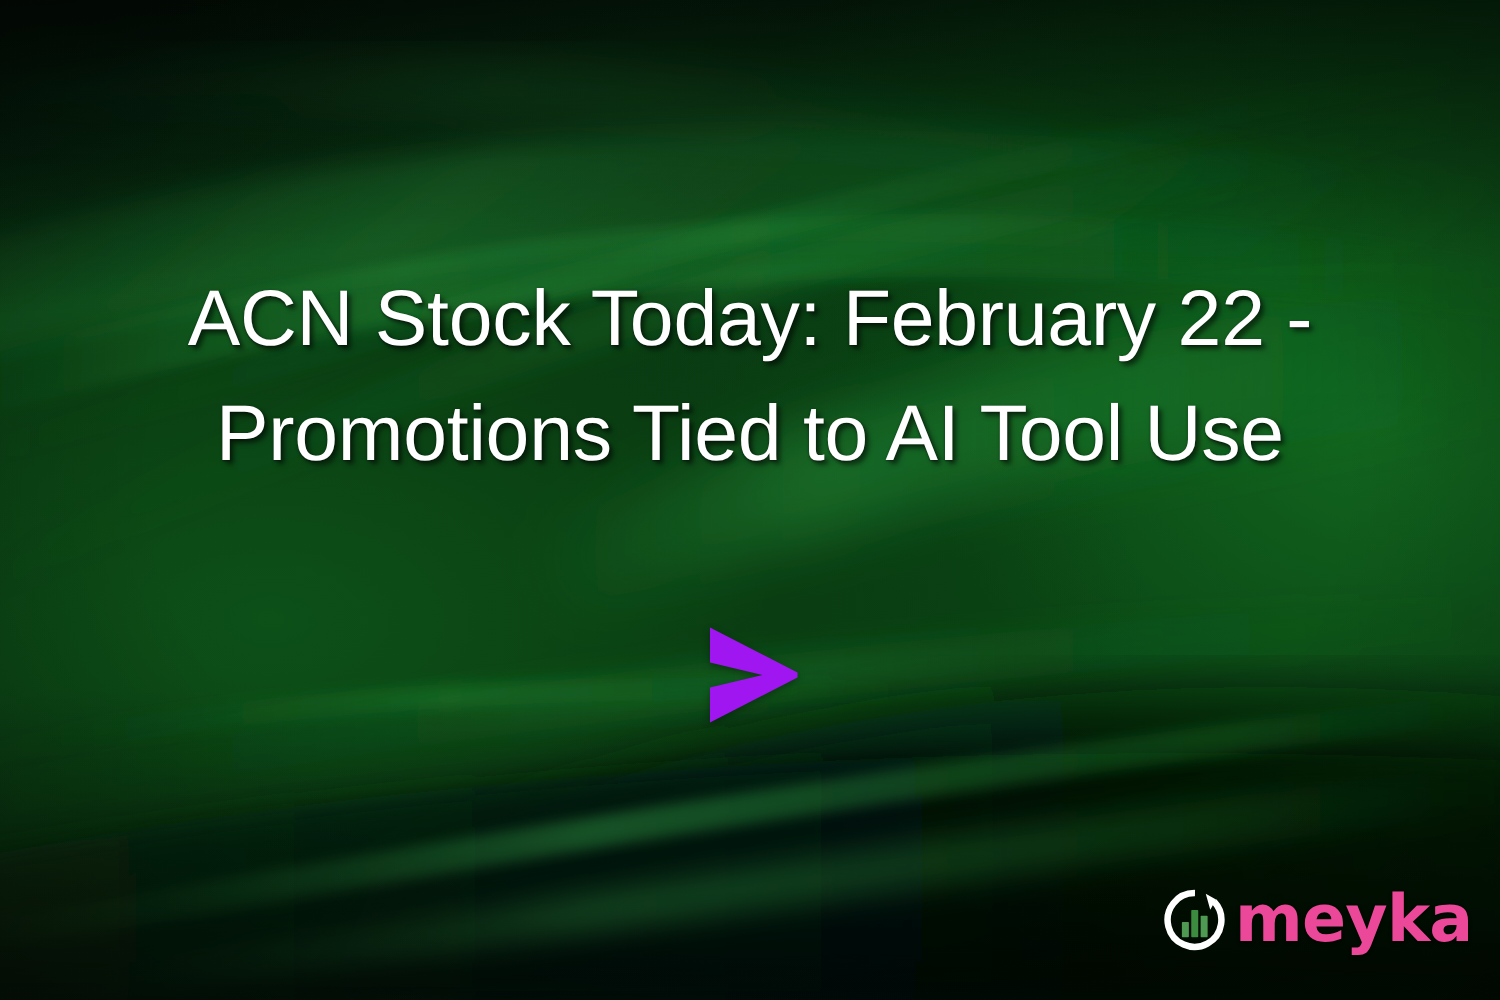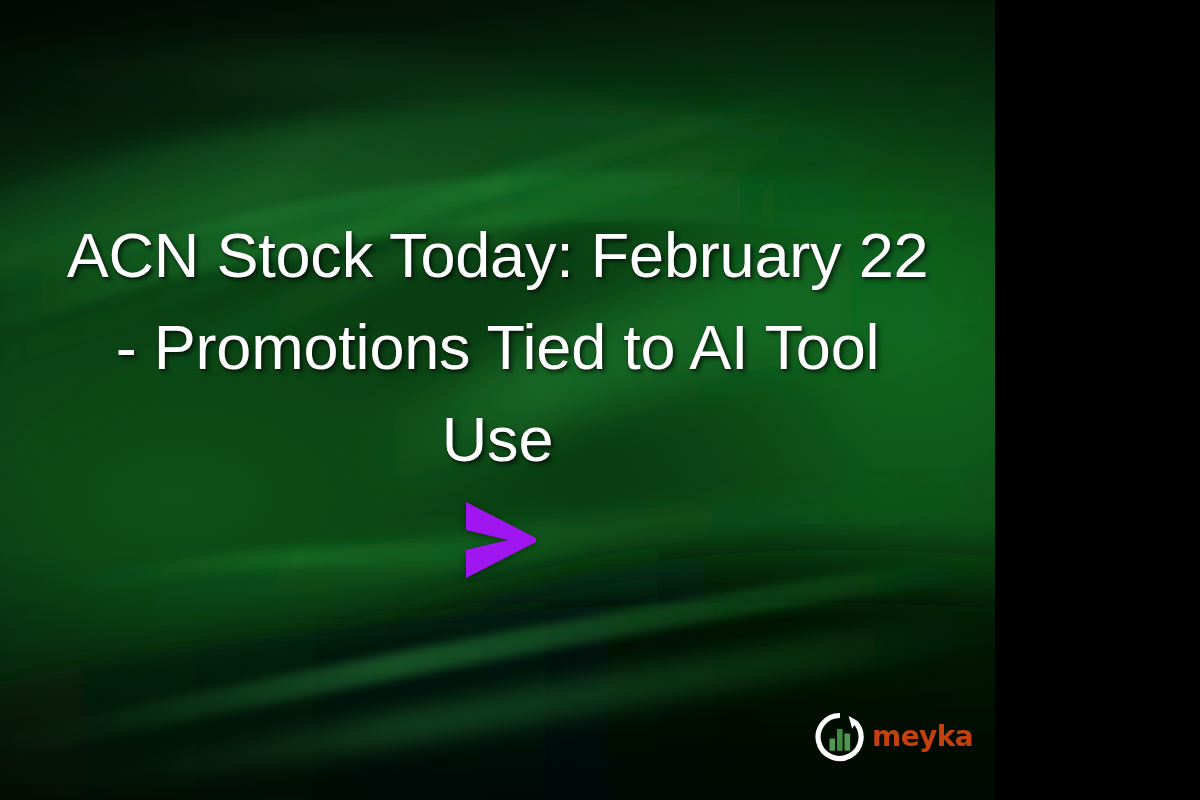--- a/index.html
+++ b/index.html
@@ -3,21 +3,21 @@
 <meta charset="utf-8">
 <title>ACN Stock Today Banner</title>
 <style>
   html, body {
     margin: 0;
     padding: 0;
     background: #000;
   }
   #banner {
     position: relative;
-    width: 995px;
+    width: 1200px;
     height: 800px;
     overflow: hidden;
     font-family: "Liberation Sans", sans-serif;
     background: #05190c;
   }
 
   
   .bg-layer {
     position: absolute;
     inset: 0;
@@ -79,22 +79,22 @@
   .logo {
     position: absolute;
     right: 22px;
     bottom: 38px;
     display: flex;
     align-items: center;
     gap: 7px;
   }
   .logo-mark { display: block; }
   .logo-text {
-    color: #c2410c;
-    font-size: 28px;
+    color: #ec4899;
+    font-size: 52px;
     font-weight: 700;
     letter-spacing: -0.6px;
     line-height: 1;
     font-family: "DejaVu Sans", sans-serif;
     text-shadow: 0 1px 3px rgba(0,0,0,0.45);
   }
 </style>
 </head>
 <body>
 

